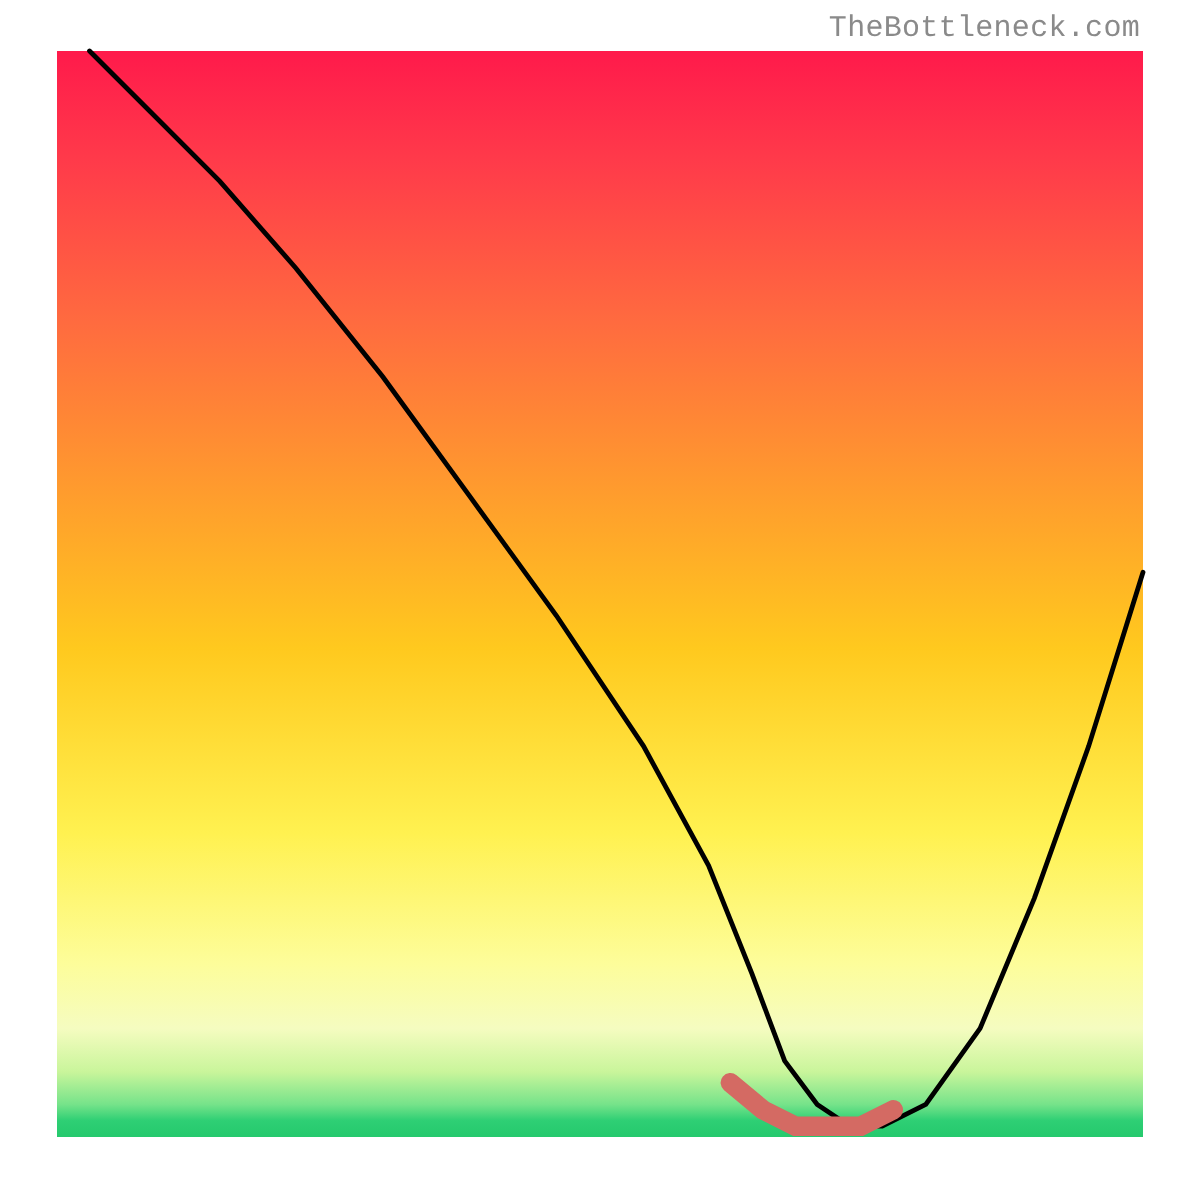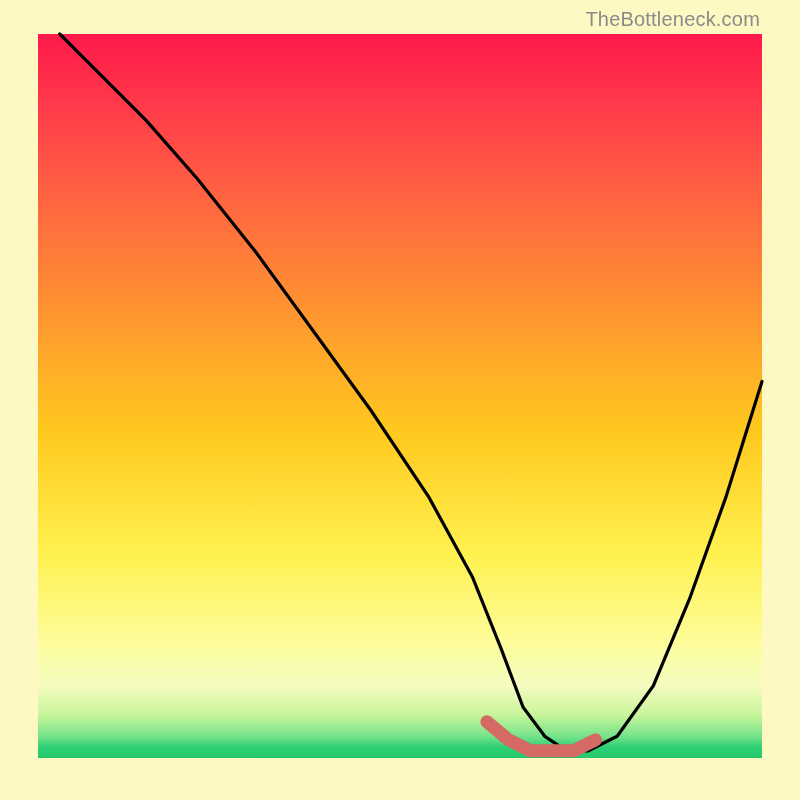--- a/index.html
+++ b/index.html
@@ -8,21 +8,22 @@
     width: 800px;
     height: 800px;
     background: #000;
     overflow: hidden;
     font-family: Arial, Helvetica, sans-serif;
   }
   .frame {
     position: relative;
     width: 800px;
     height: 800px;
-    background: #fef9c3;
+    background: #ffffff;
+    font-family: Liberation Mono, monospace;
   }
   .plot {
     position: absolute;
     left: 38px;
     top: 34px;
     width: 724px;
     height: 724px;
     background: linear-gradient(
       to bottom,
       #ff1a4b 0%,

